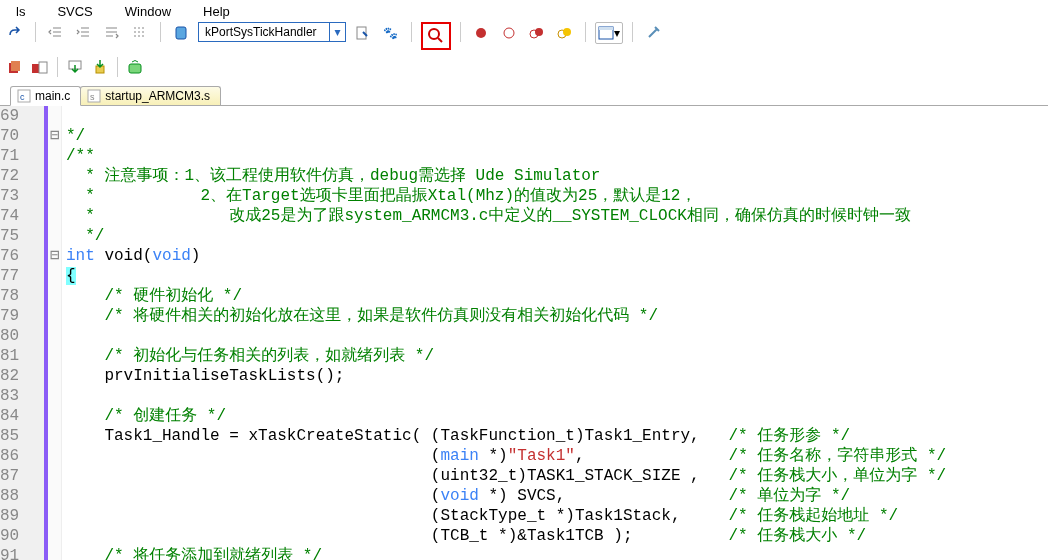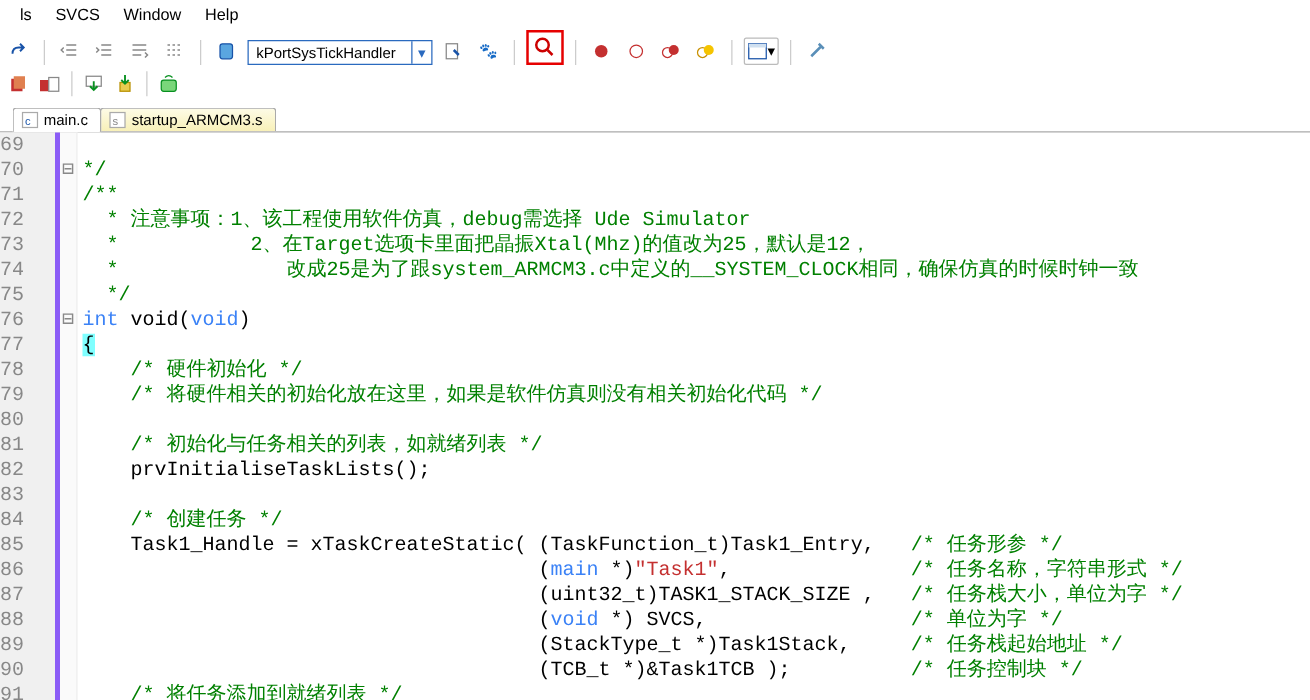--- a/index.html
+++ b/index.html
@@ -9,28 +9,28 @@
       background: #fff;
       width: 1048px;
       height: 560px;
       overflow: hidden;
     }
     .menubar {
       display: flex;
       padding: 2px 8px;
       background: #fff;
       font-size: 13px;
-      gap: 3px;
+      gap: 16px;
       height: 22px;
       align-items: center;
     }
     .menubar span { padding: 2px 8px; }
     .toolbar {
       display: flex;
-      align-items: flex-end;
+      align-items: flex-start;
       padding: 0 4px;
       height: 30px;
       gap: 6px;
     }
     .tb-btn {
       width: 22px;
       height: 22px;
       display: inline-flex;
       align-items: center;
       justify-content: center;
@@ -359,18 +359,18 @@
 
 <span class="c-comment">    /* 初始化与任务相关的列表，如就绪列表 */</span>
 <span>    prvInitialiseTaskLists();</span>
 
 <span class="c-comment">    /* 创建任务 */</span>
 <span>    Task1_Handle = xTaskCreateStatic( (TaskFunction_t)Task1_Entry,   </span><span class="c-comment">/* 任务形参 */</span>
 <span>                                      (</span><span class="c-keyword">main</span><span> *)</span><span class="c-string">"Task1"</span><span>,               </span><span class="c-comment">/* 任务名称，字符串形式 */</span>
 <span>                                      (uint32_t)TASK1_STACK_SIZE ,   </span><span class="c-comment">/* 任务栈大小，单位为字 */</span>
 <span>                                      (</span><span class="c-keyword">void</span><span> *) SVCS,                 </span><span class="c-comment">/* 单位为字 */</span>
 <span>                                      (StackType_t *)Task1Stack,     </span><span class="c-comment">/* 任务栈起始地址 */</span>
-<span>                                      (TCB_t *)&amp;Task1TCB );          </span><span class="c-comment">/* 任务控制块 */</span>
+<span>                                      (TCB_t *)&amp;Task1TCB );          </span><span class="c-comment">/* 任务栈大小 */</span>
 <span class="c-comment">    /* 将任务添加到就绪列表 */</span>
 
 
 </div>
 </div>
 
 </body></html>

